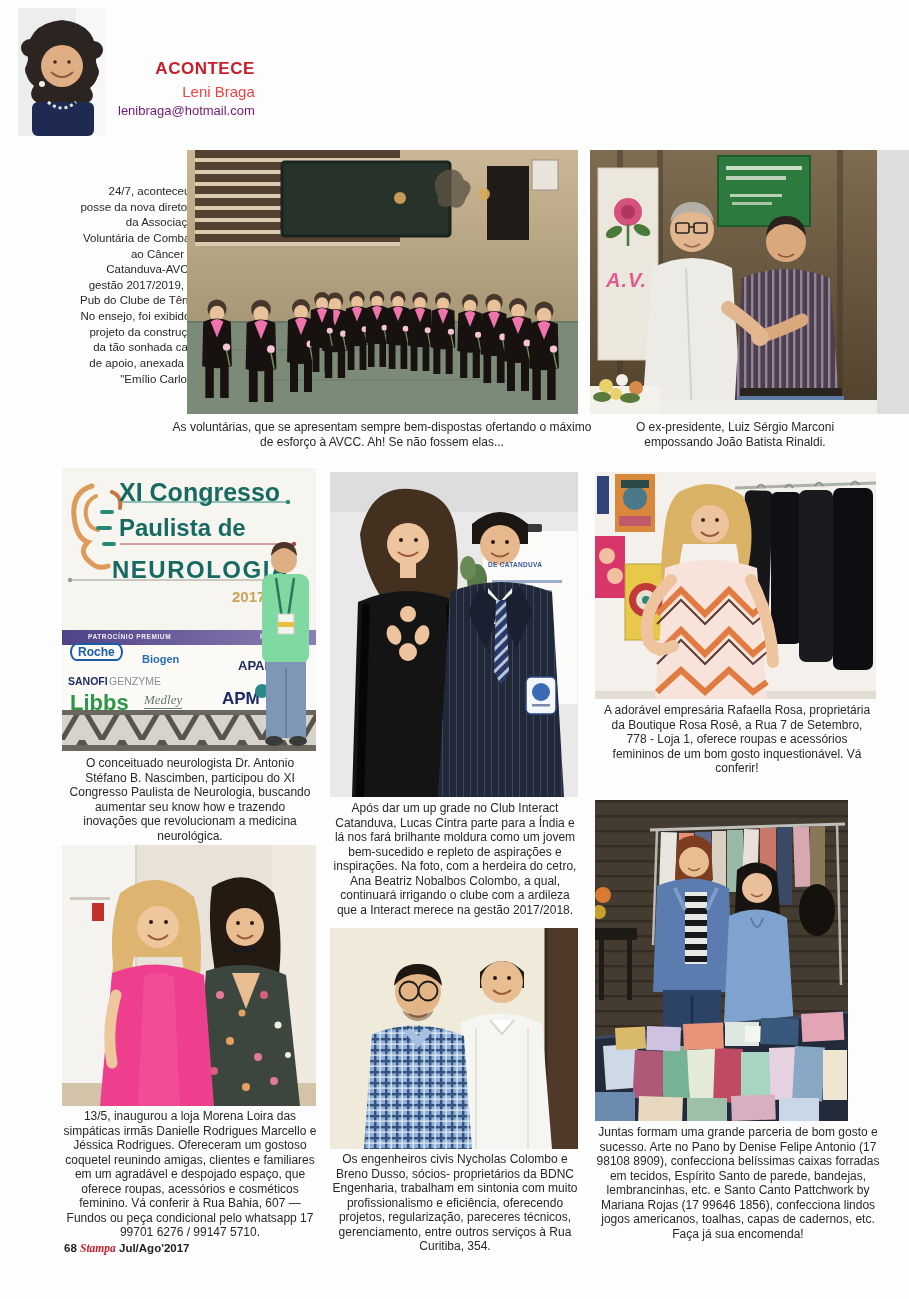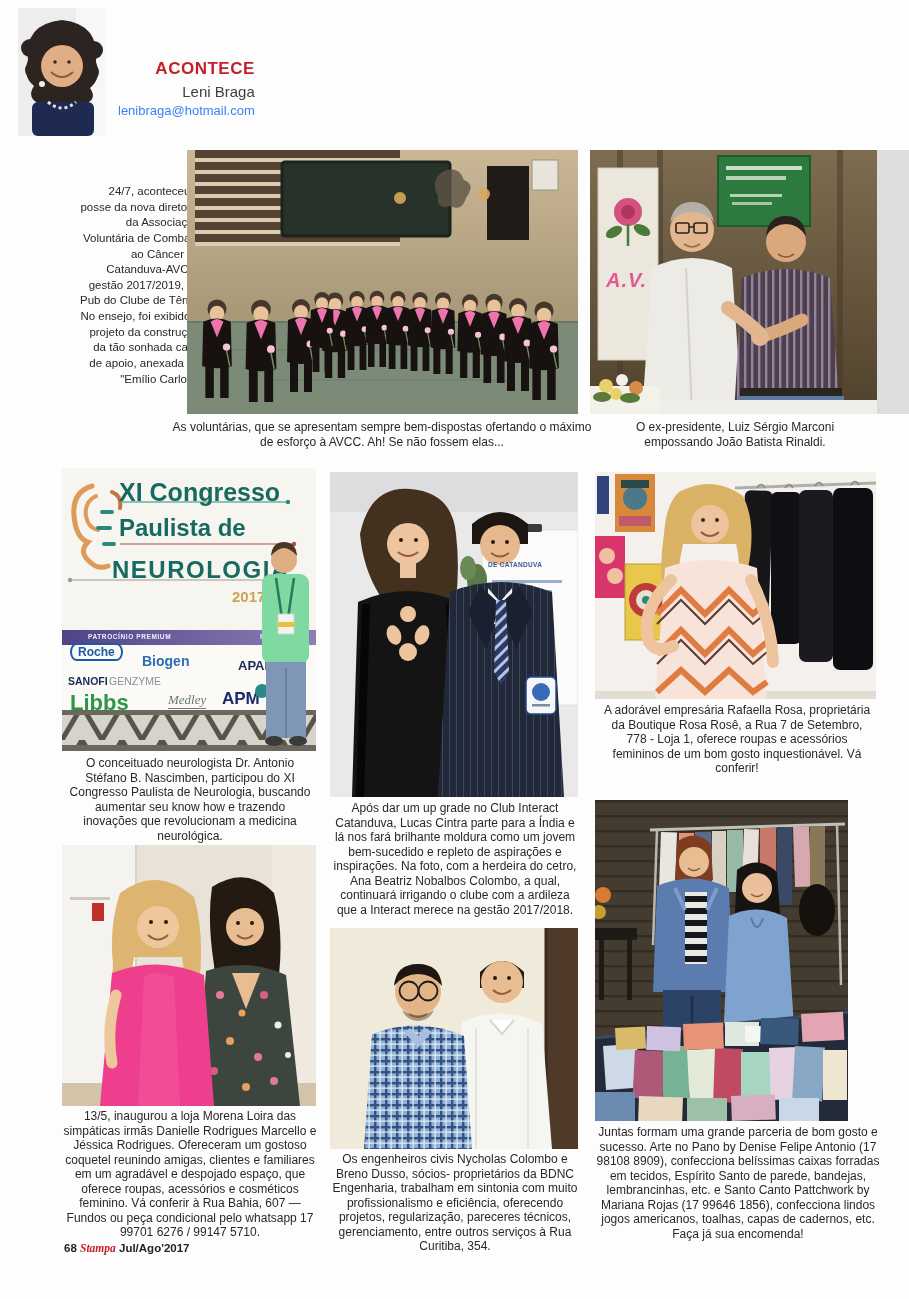--- a/index.html
+++ b/index.html
@@ -5,22 +5,22 @@
   html,body{margin:0;padding:0;background:#ffffff;}
   .page{position:relative;width:909px;height:1299px;background:#fdfdfd;overflow:hidden;
         font-family:"Liberation Sans",sans-serif;color:#2a2627;}
   .abs{position:absolute;text-align:right;}
   .photo{position:absolute;overflow:hidden;background:#ddd;}
   .photo svg{position:absolute;left:0;top:0;}
   .cap{position:absolute;font:400 12px/1.21 "Liberation Sans",sans-serif;color:#2b2728;text-align:center;}
   .intro{position:absolute;left:78px;top:184px;width:122px;text-align:right;
          font:400 11.5px/1.36 "Liberation Sans",sans-serif;color:#2b2728;}
   .col-title{font:700 17px/1 "Liberation Sans",sans-serif;letter-spacing:.5px;}
-  .col-author{font:400 15px/1 "Liberation Sans",sans-serif;color:#404040;margin-top:7px;margin-left:20px;}
-  .col-email{font:400 13px/1 "Liberation Sans",sans-serif;color:#3b82f6;margin-top:5px;}
+  .col-author{font:400 15px/1 "Liberation Sans",sans-serif;color:#ef4444;margin-top:7px;margin-left:20px;}
+  .col-email{font:400 13px/1 "Liberation Sans",sans-serif;color:#701a75;margin-top:5px;}
   .footer{position:absolute;left:64px;top:1243px;font:700 11.5px/1 "Liberation Sans",sans-serif;color:#222;}
   .footer .mag{font-style:italic;font-family:"Liberation Serif",serif;font-weight:700;}
   
   .cg-t{position:absolute;font-family:"Liberation Sans",sans-serif;color:#176a62;font-weight:700;}
   .bar-t{position:absolute;font:700 6.5px/1 "Liberation Sans",sans-serif;color:#f2effa;letter-spacing:.6px;}
   .sp{position:absolute;font-family:"Liberation Sans",sans-serif;white-space:nowrap;}
   .roche{border:2px solid #1a5ca8;border-radius:10px/14px;padding:0 6px;color:#1a5ca8;font-weight:700;font-size:12px;}
   .flagtxt{position:absolute;font:700 italic 20px/1 "Liberation Sans",sans-serif;color:#e05a92;letter-spacing:1px;}
   .postertxt{position:absolute;font:700 6.5px/1 "Liberation Sans",sans-serif;color:#3a5a9a;letter-spacing:.3px;}
 </style>
@@ -232,25 +232,25 @@
       <rect x="0" y="242" width="254" height="5" fill="#6a675f"></rect>
       <rect x="0" y="277" width="254" height="6" fill="#6a675f"></rect>
     </svg>
     <div class="cg-t" style="left:57px;top:10px;font-size:25px;">XI Congresso</div>
     <div class="cg-t" style="left:57px;top:46px;font-size:24px;">Paulista de</div>
     <div class="cg-t" style="left:50px;top:88px;font-size:24px;letter-spacing:1.5px;">NEUROLOGIA</div>
     <div class="cg-t" style="left:170px;top:120px;font-size:15px;color:#c9a458;">2017</div>
     <div class="bar-t" style="left:26px;top:166px;">PATROCÍNIO PREMIUM</div>
     <div class="bar-t" style="left:198px;top:166px;">REALIZA</div>
     <div class="sp roche" style="left:8px;top:175px;">Roche</div>
-    <div class="sp" style="left:80px;top:185px;color:#2a6db5;font-weight:700;font-size:14px;">Biogen</div>
+    <div class="sp" style="left:80px;top:185px;color:#2a6db5;font-weight:700;font-size:11px;">Biogen</div>
     <div class="sp" style="left:6px;top:207px;color:#1a2a5a;font-weight:700;font-size:10.5px;">SANOFI</div>
     <div class="sp" style="left:47px;top:207px;color:#8a8f98;font-weight:400;font-size:10.5px;">GENZYME</div>
     <div class="sp" style="left:8px;top:222px;color:#2e9648;font-weight:700;font-size:22px;">Libbs</div>
-    <div class="sp" style="left:82px;top:224px;color:#6a7a72;font-style:italic;font-family:'Liberation Serif',serif;font-size:13px;border-bottom:1px solid #6a7a72;margin-left:24px;">Medley</div>
+    <div class="sp" style="left:82px;top:224px;color:#6a7a72;font-style:italic;font-family:'Liberation Serif',serif;font-size:13px;border-bottom:1px solid #6a7a72;">Medley</div>
     <div class="sp" style="left:176px;top:190px;color:#1a2a5a;font-weight:700;font-size:13px;">APAN</div>
     <div class="sp" style="left:160px;top:221px;color:#1a2a6a;font-weight:700;font-size:17px;">APM</div>
     <svg width="254" height="283" viewBox="0 0 254 283" style="pointer-events:none;">
       <g>
         <circle cx="200" cy="223" r="7" fill="#2a8a8a"></circle>
         <circle cx="222" cy="92" r="13" fill="#dfae82"></circle>
         <path d="M209,88 Q210,74 222,74 Q234,74 235,88 Q228,80 222,80 Q216,80 209,88 Z" fill="#4a3526"></path>
         <rect x="200" y="106" width="47" height="90" rx="9" fill="#7fd9a0"></rect>
         <path d="M214,110 L220,150 M232,110 L226,150" stroke="#2a7a5a" stroke-width="2.5"></path>
         <rect x="216" y="146" width="16" height="20" fill="#f4f4ee" stroke="#d0d0c8"></rect>

